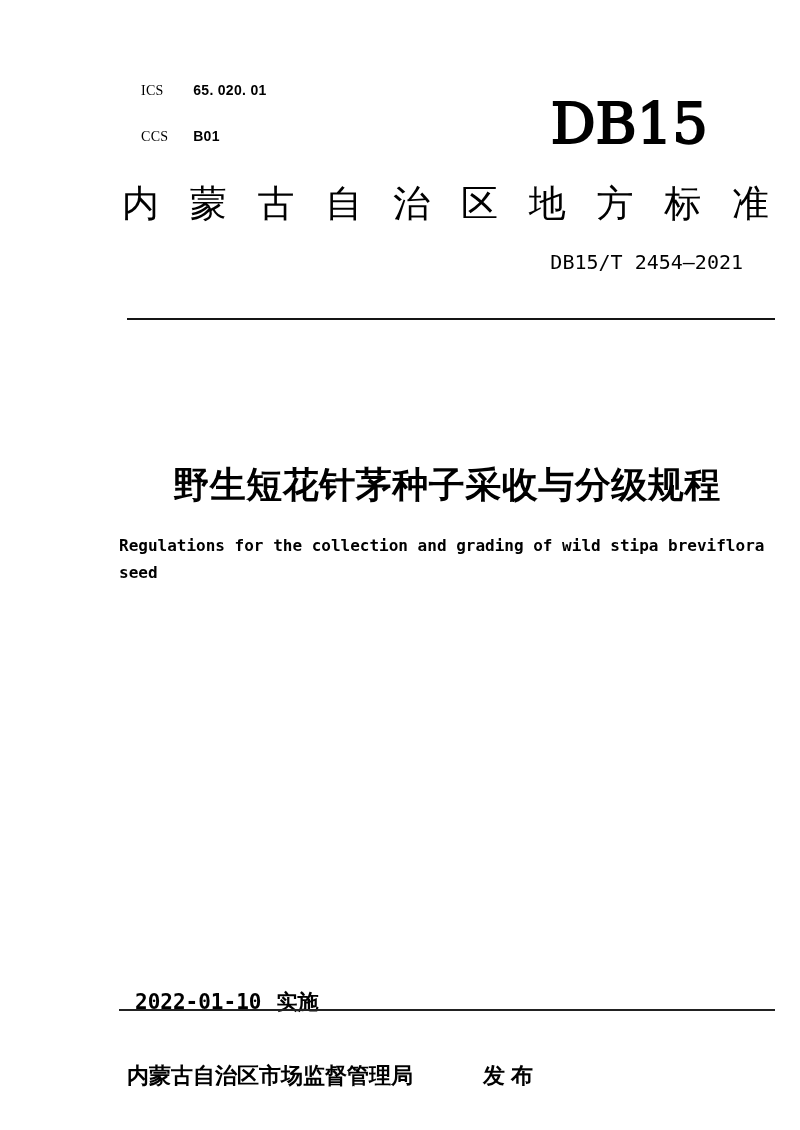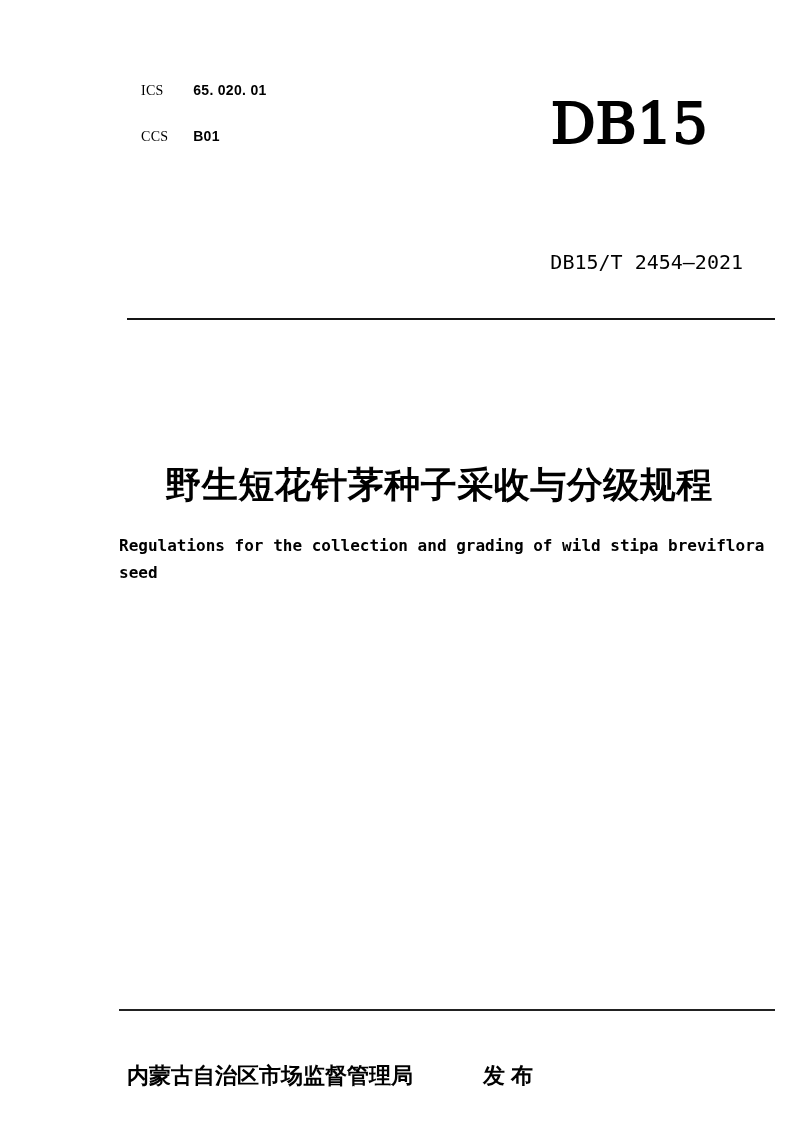--- a/index.html
+++ b/index.html
@@ -75,21 +75,21 @@
 
   .divider {
     position: absolute;
     left: 95px; top: 286px;
     width: 648px; height: 2px;
     background: #151515;
   }
 
   .main-title {
     position: absolute;
-    left: 79px; top: 430px;
+    left: 87px; top: 430px;
     width: 656px;
     text-align: center;
     font-size: 36px;
     font-weight: bold;
     letter-spacing: 0.5px;
     line-height: 1.25;
   }
 
   .subtitle-en {
     position: absolute;
@@ -148,30 +148,34 @@
       <span class="ics-value">65. 020. 01</span>
     </div>
     <div class="ics-row">
       <span class="ics-label">CCS</span>
       <span class="ics-value">B01</span>
     </div>
   </div>
 
   <div class="logo">DB15</div>
 
+  <div class="header-title">内蒙古自治区地方标准</div>
 
   <div class="std-number">DB15/T 2454—2021</div>
 
   <div class="divider"></div>
 
   <div class="main-title">野生短花针茅种子采收与分级规程</div>
 
   <div class="subtitle-en">Regulations for the collection and grading of wild stipa breviflora seed</div>
 
   <div class="dates-row">
+    <div>
+      <span class="date-value">2022-01-10</span><span class="date-label">实施</span>
+    </div>
   </div>
 
   <div class="dates-line"></div>
 
   <div class="footer">
     <span>内蒙古自治区市场监督管理局</span><span class="footer-gap"></span><span>发 布</span>
   </div>
 
 </div>
 

